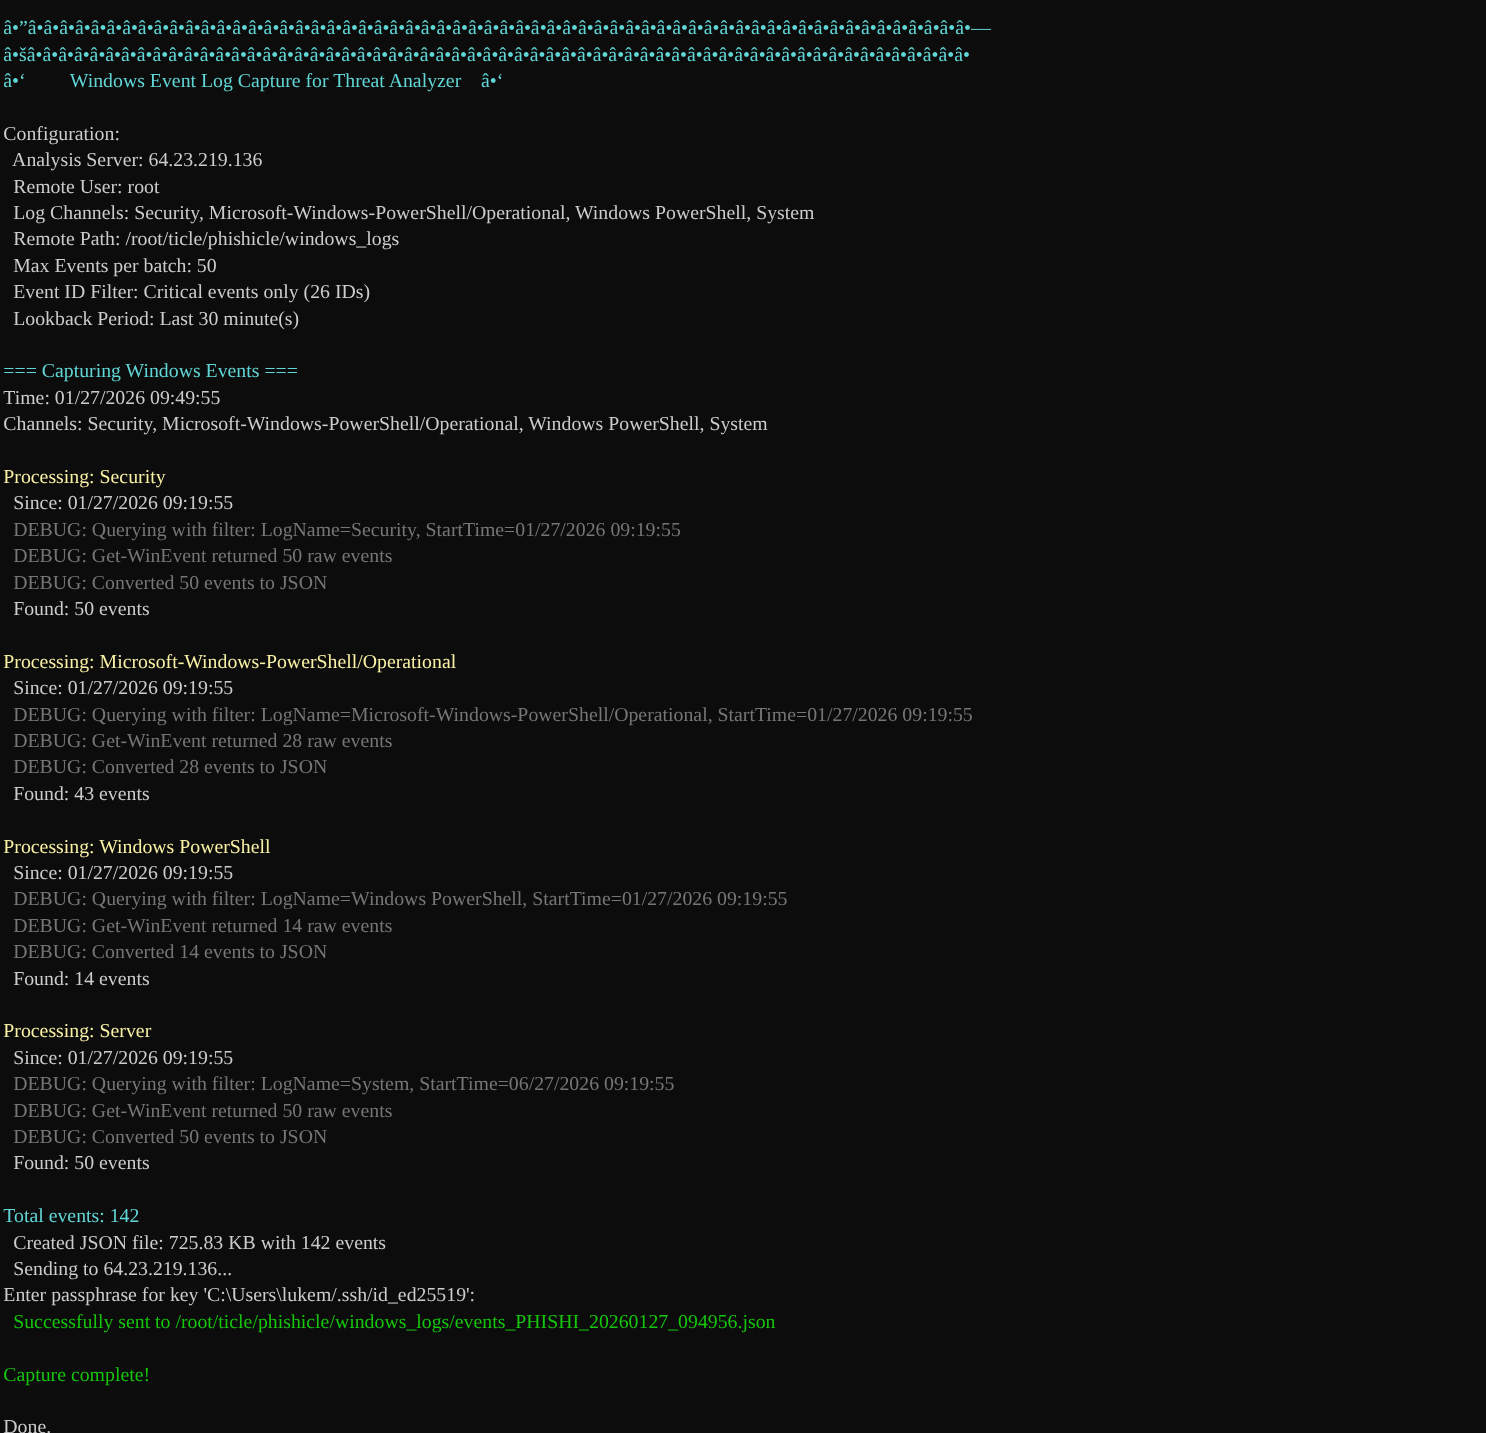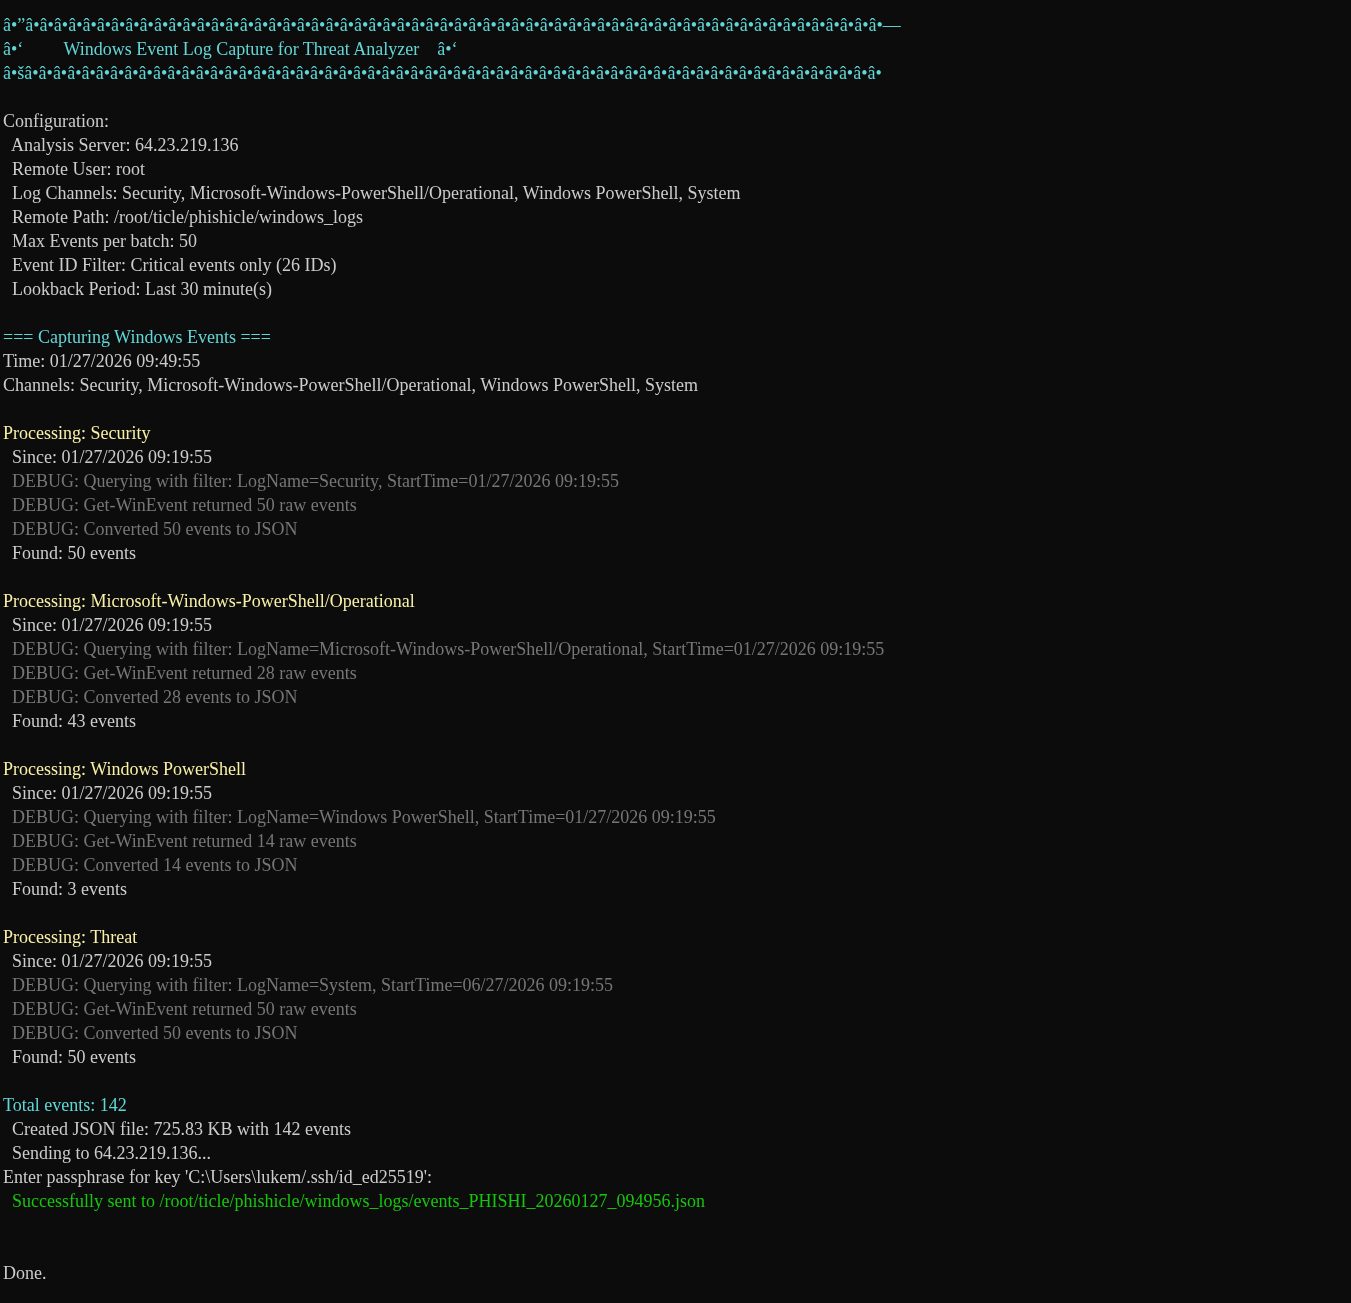--- a/index.html
+++ b/index.html
@@ -32,22 +32,22 @@
   .line[data-color="cyan"]    { color: var(--cyan, #61d6d6); }
   .line[data-color="yellow"]  { color: var(--yellow, #f9f1a5); }
   .line[data-color="green"]   { color: var(--green, #16c60c); }
   .line[data-color="gray"]    { color: var(--gray, #767676); }
 </style>
 </head>
 <body>
 
 <div class="terminal">
   <div class="line" data-color="cyan">â•”â•â•â•â•â•â•â•â•â•â•â•â•â•â•â•â•â•â•â•â•â•â•â•â•â•â•â•â•â•â•â•â•â•â•â•â•â•â•â•â•â•â•â•â•â•â•â•â•â•â•â•â•â•â•â•â•â•â•â•â•—</div>
+  <div class="line" data-color="cyan">â•šâ•â•â•â•â•â•â•â•â•â•â•â•â•â•â•â•â•â•â•â•â•â•â•â•â•â•â•â•â•â•â•â•â•â•â•â•â•â•â•â•â•â•â•â•â•â•â•â•â•â•â•â•â•â•â•â•â•â•â•â•</div>
   <div class="line" data-color="cyan">â•‘         Windows Event Log Capture for Threat Analyzer    â•‘</div>
-  <div class="line" data-color="cyan">â•šâ•â•â•â•â•â•â•â•â•â•â•â•â•â•â•â•â•â•â•â•â•â•â•â•â•â•â•â•â•â•â•â•â•â•â•â•â•â•â•â•â•â•â•â•â•â•â•â•â•â•â•â•â•â•â•â•â•â•â•â•</div>
   <div class="line" data-color="default"></div>
   <div class="line" data-color="default">Configuration:</div>
   <div class="line" data-color="default">  Analysis Server: 64.23.219.136</div>
   <div class="line" data-color="default">  Remote User: root</div>
   <div class="line" data-color="default">  Log Channels: Security, Microsoft-Windows-PowerShell/Operational, Windows PowerShell, System</div>
   <div class="line" data-color="default">  Remote Path: /root/ticle/phishicle/windows_logs</div>
   <div class="line" data-color="default">  Max Events per batch: 50</div>
   <div class="line" data-color="default">  Event ID Filter: Critical events only (26 IDs)</div>
   <div class="line" data-color="default">  Lookback Period: Last 30 minute(s)</div>
   <div class="line" data-color="default"></div>
@@ -67,30 +67,31 @@
   <div class="line" data-color="gray">  DEBUG: Querying with filter: LogName=Microsoft-Windows-PowerShell/Operational, StartTime=01/27/2026 09:19:55</div>
   <div class="line" data-color="gray">  DEBUG: Get-WinEvent returned 28 raw events</div>
   <div class="line" data-color="gray">  DEBUG: Converted 28 events to JSON</div>
   <div class="line" data-color="default">  Found: 43 events</div>
   <div class="line" data-color="default"></div>
   <div class="line" data-color="yellow">Processing: Windows PowerShell</div>
   <div class="line" data-color="default">  Since: 01/27/2026 09:19:55</div>
   <div class="line" data-color="gray">  DEBUG: Querying with filter: LogName=Windows PowerShell, StartTime=01/27/2026 09:19:55</div>
   <div class="line" data-color="gray">  DEBUG: Get-WinEvent returned 14 raw events</div>
   <div class="line" data-color="gray">  DEBUG: Converted 14 events to JSON</div>
-  <div class="line" data-color="default">  Found: 3 events</div>
+  <div class="line" data-color="default">  Found: 14 events</div>
   <div class="line" data-color="default"></div>
-  <div class="line" data-color="yellow">Processing: Threat</div>
+  <div class="line" data-color="yellow">Processing: Server</div>
   <div class="line" data-color="default">  Since: 01/27/2026 09:19:55</div>
   <div class="line" data-color="gray">  DEBUG: Querying with filter: LogName=System, StartTime=06/27/2026 09:19:55</div>
   <div class="line" data-color="gray">  DEBUG: Get-WinEvent returned 50 raw events</div>
   <div class="line" data-color="gray">  DEBUG: Converted 50 events to JSON</div>
   <div class="line" data-color="default">  Found: 50 events</div>
   <div class="line" data-color="default"></div>
   <div class="line" data-color="cyan">Total events: 142</div>
   <div class="line" data-color="default">  Created JSON file: 725.83 KB with 142 events</div>
   <div class="line" data-color="default">  Sending to 64.23.219.136...</div>
   <div class="line" data-color="default">Enter passphrase for key 'C:\Users\lukem/.ssh/id_ed25519':</div>
   <div class="line" data-color="green">  Successfully sent to /root/ticle/phishicle/windows_logs/events_PHISHI_20260127_094956.json</div>
   <div class="line" data-color="default"></div>
+  <div class="line" data-color="green">Capture complete!</div>
   <div class="line" data-color="default"></div>
   <div class="line" data-color="default">Done.</div>
 </div>
 
 </body></html>

